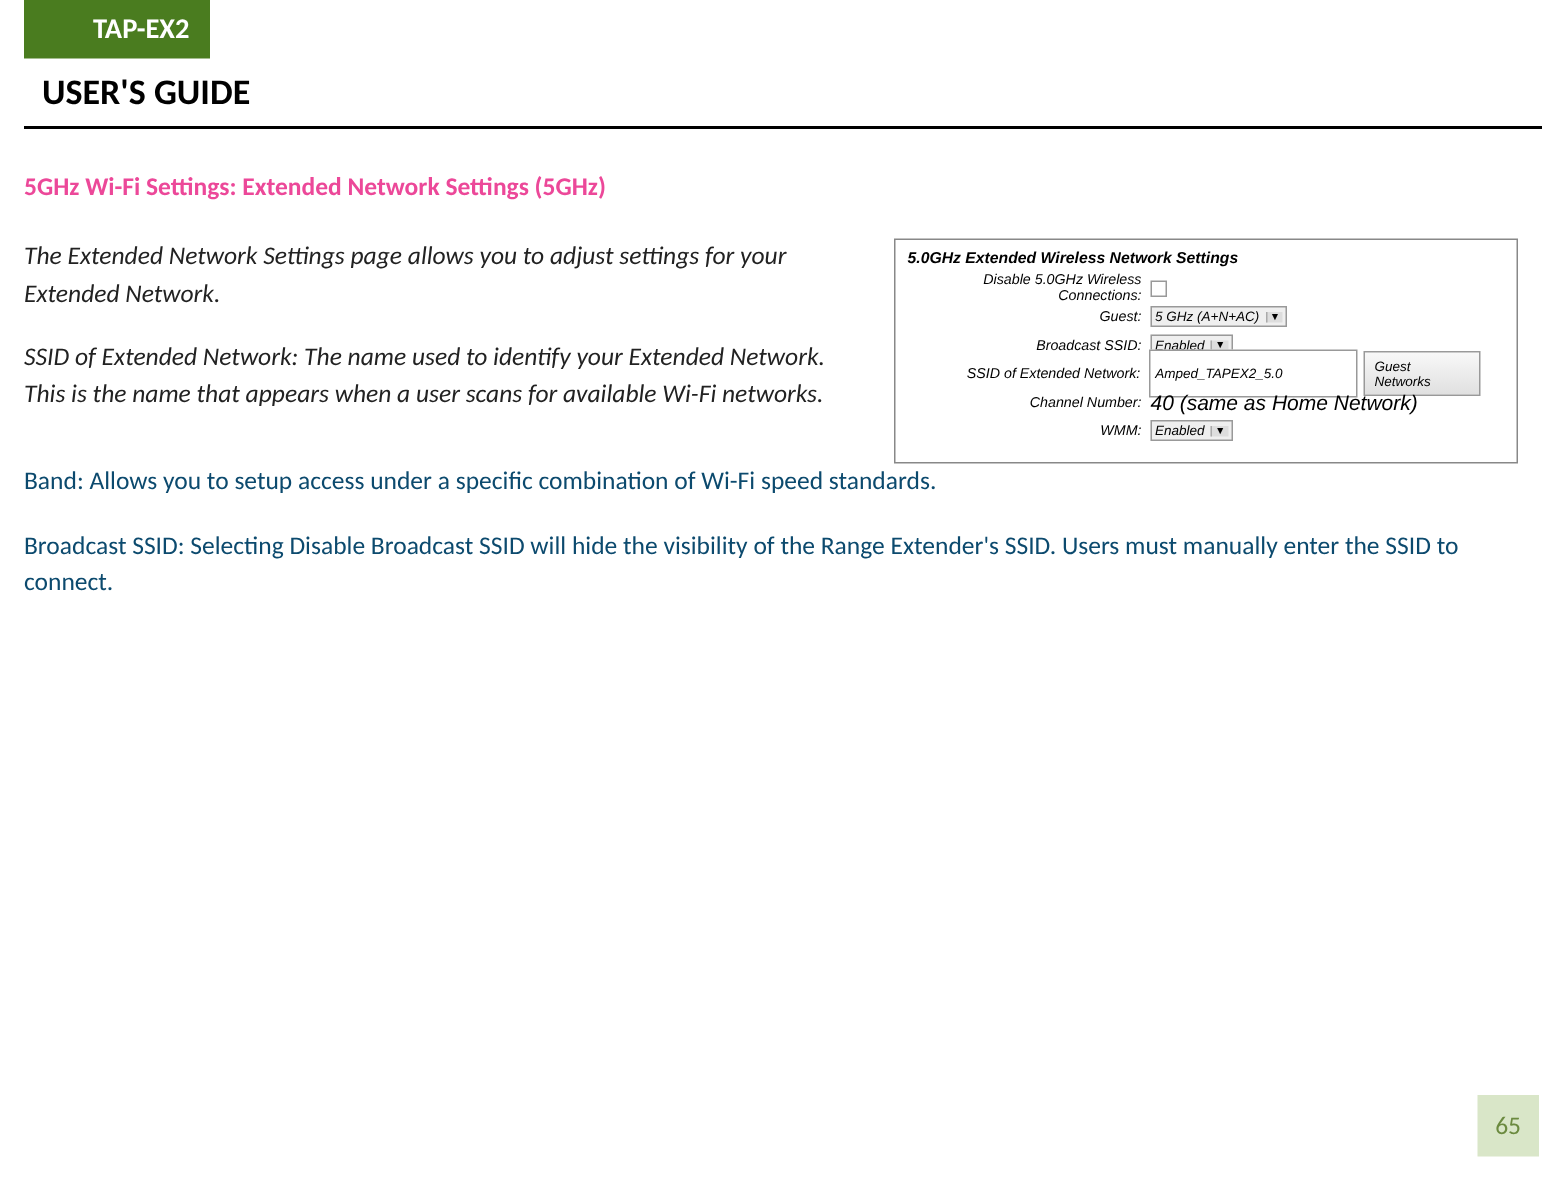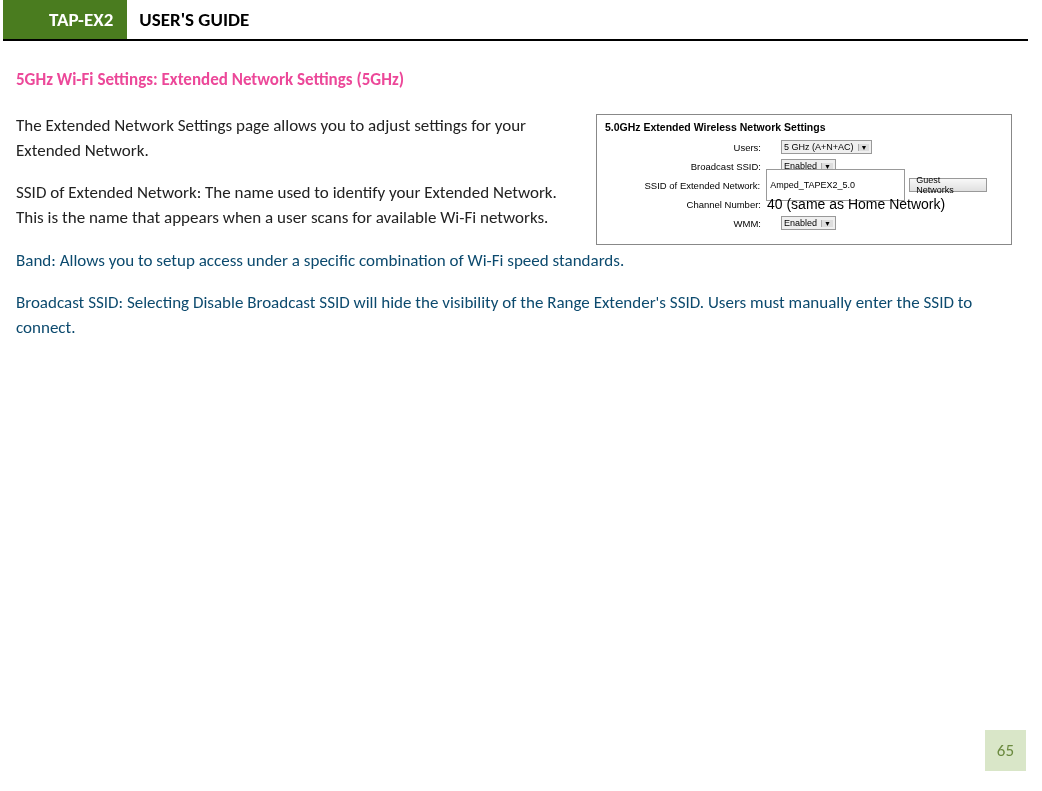--- a/index.html
+++ b/index.html
@@ -12,51 +12,53 @@
       width: 1042px;
       height: 791px;
       background: #fff;
       position: relative;
       color: #000;
     }
     .header-bar {
       display: flex;
       align-items: flex-start;
       border-bottom: 2px solid #000;
-      margin: 0 14px 0 3px;
+      margin: 0 14px 0 16px;
+      flex-direction: column;
     }
     .product-badge {
       background: #4a7c1f;
       color: #fff;
       font-weight: bold;
       font-size: 19px;
       padding: 8px 14px 8px 46px;
       display: flex;
       align-items: center;
     }
     .guide-title {
       font-weight: bold;
-      font-size: 19px;
+      font-size: 24px;
       padding: 8px 0 8px 12px;
       display: flex;
       align-items: center;
     }
     .content {
       padding: 28px 30px 0 16px;
     }
     .section-heading {
       font-weight: bold;
       font-size: 17px;
       margin-bottom: 24px;
       color: #ec4899;
     }
     .body-wrap {
       display: flex;
       align-items: flex-start;
       gap: 20px;
+      font-style: italic;
     }
     .text-col {
       flex: 1;
       font-size: 17px;
       line-height: 1.45;
       color: #222;
     }
     .text-col p {
       margin-bottom: 18px;
     }
@@ -100,21 +102,20 @@
     }
     .mini-select {
       border: 1px solid #999;
       background: #efefef;
       font-size: 9px;
       padding: 0 2px;
       height: 14px;
       display: inline-flex;
       align-items: center;
       color: #000;
-      margin-left: 14px;
     }
     .mini-select .caret {
       background: #ddd;
       border-left: 1px solid #aaa;
       padding: 0 2px;
       margin-left: 4px;
       font-size: 7px;
     }
     .mini-input {
       border: 1px solid #999;
@@ -124,21 +125,21 @@
       height: 32px;
       width: 140px;
       display: inline-flex;
       align-items: center;
     }
     .mini-button {
       border: 1px solid #999;
       background: linear-gradient(#f8f8f8, #e0e0e0);
       font-size: 9px;
       padding: 0 6px;
-      height: 14px;
+      height: 30px;
       display: inline-flex;
       align-items: center;
       color: #000;
     }
     .mini-checkbox {
       width: 11px;
       height: 11px;
       border: 1px solid #999;
       background: #fff;
       display: inline-block;
@@ -174,23 +175,29 @@
 
   <div class="body-wrap">
     <div class="text-col">
       <p>The Extended Network Settings page allows you to adjust settings for your Extended Network.</p>
       <p>SSID of Extended Network: The name used to identify your Extended Network. This is the name that appears when a user scans for available Wi-Fi networks.</p>
     </div>
 
     <div class="screenshot-panel">
       <div class="panel-title">5.0GHz Extended Wireless Network Settings</div>
 
-
-      <div class="panel-row">
-        <div class="panel-label">Users:</div>
+      <div class="panel-row">
+        <div class="panel-label">Disable 5.0GHz Wireless Connections:</div>
+        <div class="panel-value">
+          <span class="mini-checkbox"></span>
+        </div>
+      </div>
+
+      <div class="panel-row">
+        <div class="panel-label">Guest:</div>
         <div class="panel-value">
           <span class="mini-select">
             <span>5 GHz (A+N+AC)</span>
             <span class="caret">▼</span>
           </span>
         </div>
       </div>
 
       <div class="panel-row">
         <div class="panel-label">Broadcast SSID:</div>

